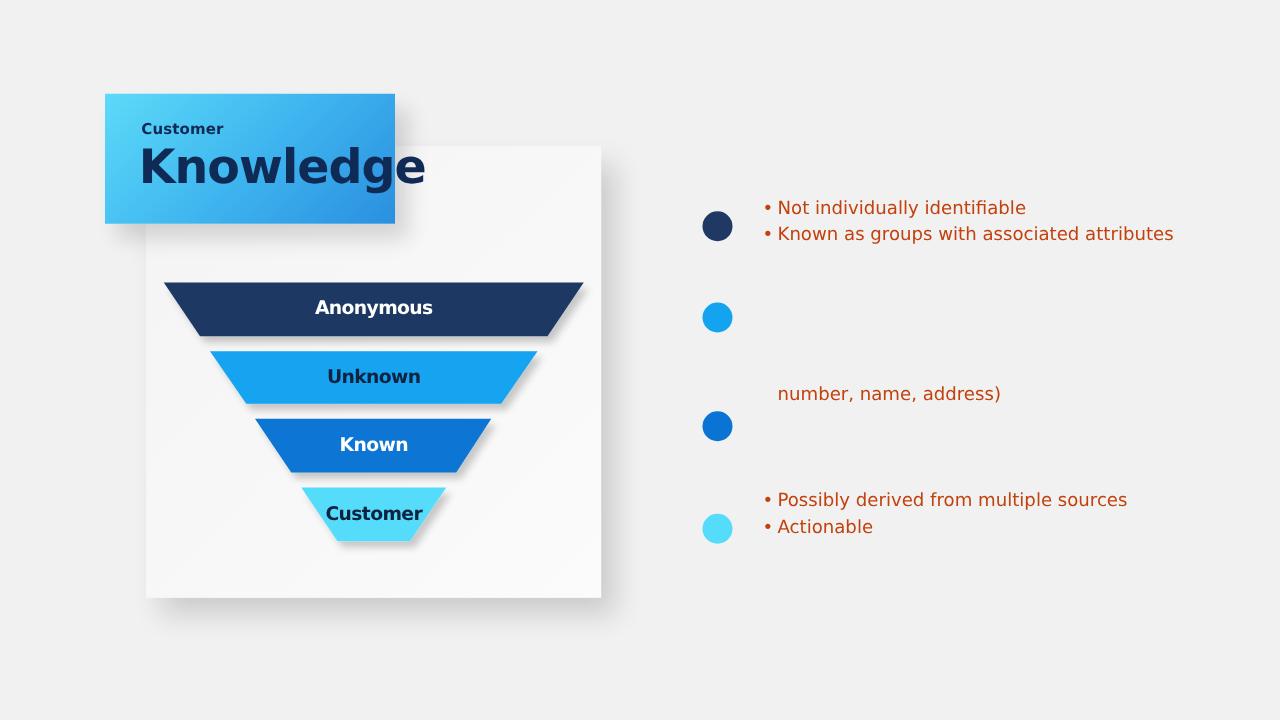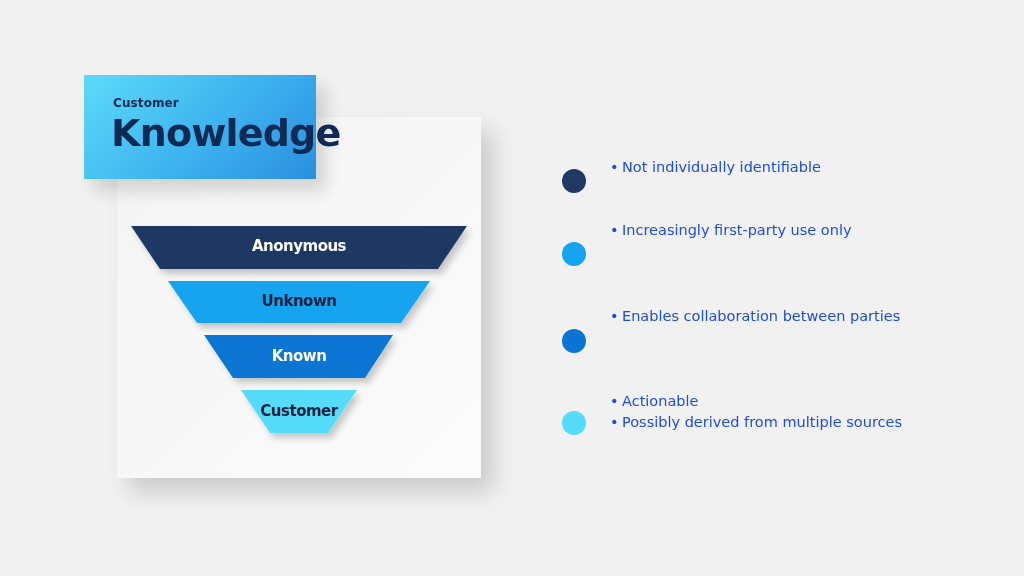--- a/index.html
+++ b/index.html
@@ -38,21 +38,21 @@
       position: absolute; text-align: center; font-weight: bold;
       font-size: 15px; letter-spacing: -0.5px; pointer-events: auto;
     }
     .legend-row { position: absolute; left: 562px; }
     .dot {
       position: absolute; left: 0; width: 24px; height: 24px; border-radius: 50%;
     }
     .bullets {
       position: absolute; left: 48px; top: 0;
       margin: 0; padding: 0; list-style: none;
-      font-size: 14.5px; color: #1d4ed8; line-height: 21.3px;
+      font-size: 14.5px; color: #c2410c; line-height: 21.3px;
       white-space: nowrap;
     }
     .bullets li { position: relative; padding-left: 12px; }
     .bullets li::before {
       content: "\2022"; position: absolute; left: 0; top: 0;
     }
     .bullets li.cont::before { content: ""; }
   </style>
 </head>
 <body>
@@ -79,36 +79,36 @@
   <div class="tier-label" style="left:160px; width:278px; top:237px; color:#ffffff;">Anonymous</div>
   <div class="tier-label" style="left:197px; width:204px; top:292px; color:#0f2240;">Unknown</div>
   <div class="tier-label" style="left:233px; width:132px; top:347px; color:#ffffff;text-align:center;">Known</div>
   <div class="tier-label" style="left:241px; width:116px; top:402px; color:#0f2240;">Customer</div>
 </div>
 
 <div class="legend-row" style="top:157px;">
   <div class="dot" style="top:12px; background:#1f3864;"></div>
   <ul class="bullets">
     <li>Not individually identifiable</li>
+    <li>Known as groups with associated attributes</li>
   </ul>
 </div>
 
 <div class="legend-row" style="top:220px;">
   <div class="dot" style="top:22px; background:#13a3ef;"></div>
   <ul class="bullets">
-    <li>Increasingly first-party use only</li>
   </ul>
 </div>
 
 <div class="legend-row" style="top:306px;">
   <div class="dot" style="top:23px; background:#0a74d4;"></div>
   <ul class="bullets">
-    <li>Enables collaboration between parties</li>
+    <li class="cont">number, name, address)</li>
   </ul>
 </div>
 
 <div class="legend-row" style="top:391px;">
   <div class="dot" style="top:20px; background:#55dcfa;"></div>
   <ul class="bullets">
+    <li>Possibly derived from multiple sources</li>
     <li>Actionable</li>
-    <li>Possibly derived from multiple sources</li>
   </ul>
 </div>
 
 </body></html>

